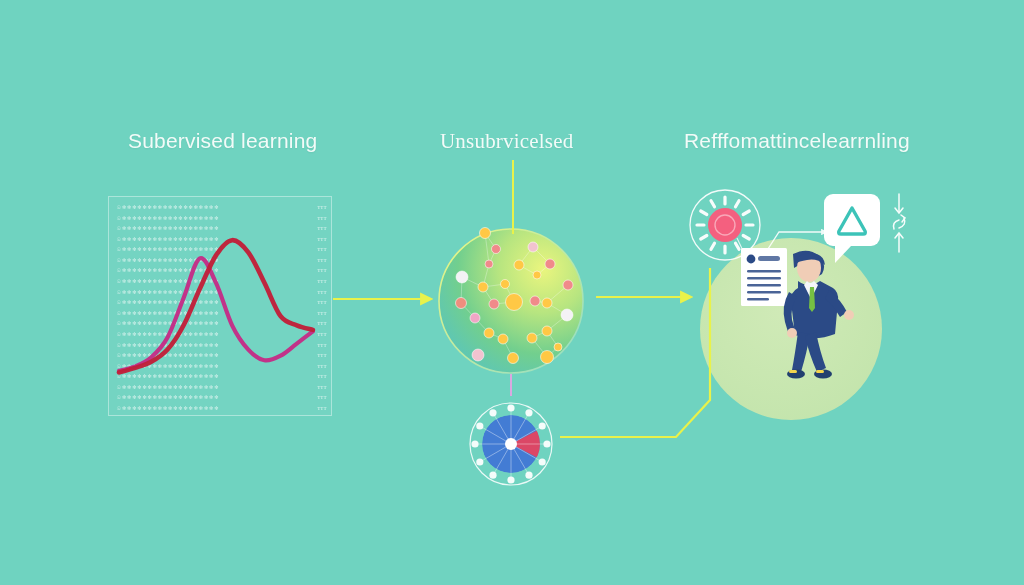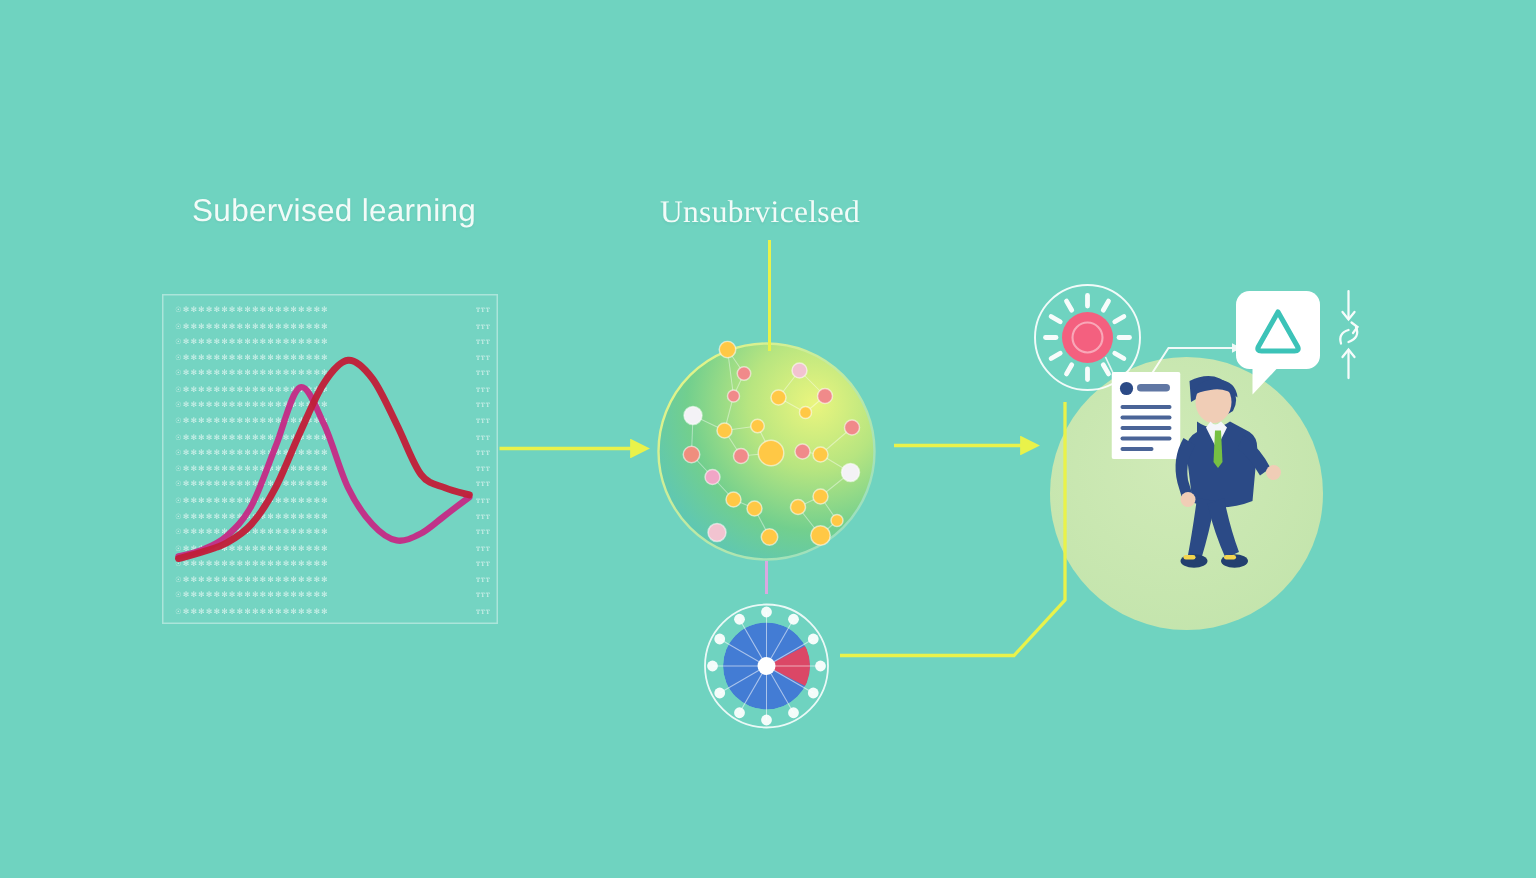--- a/index.html
+++ b/index.html
@@ -145,20 +145,21 @@
     height: 62px;
   }
 </style>
 </head>
 <body>
 
 <div id="canvas">
 
   <div class="section-label" id="label-supervised">Subervised learning</div>
   <div class="section-label" id="label-unsupervised">Unsubrvicelsed</div>
+  <div class="section-label" id="label-reinforcement" style="left:684px; top:129px;">Refffomattincelearrnling</div>
 
   <div id="data-panel">
     <div id="data-grid">
         <div class="grid-row">
           <span class="cells">☉✻✻✻✻✻✻✻✻✻✻✻✻✻✻✻✻✻✻✻</span>
           <span class="tail">ᴛᴛᴛ</span>
         </div>
         <div class="grid-row">
           <span class="cells">☉✻✻✻✻✻✻✻✻✻✻✻✻✻✻✻✻✻✻✻</span>
           <span class="tail">ᴛᴛᴛ</span>

